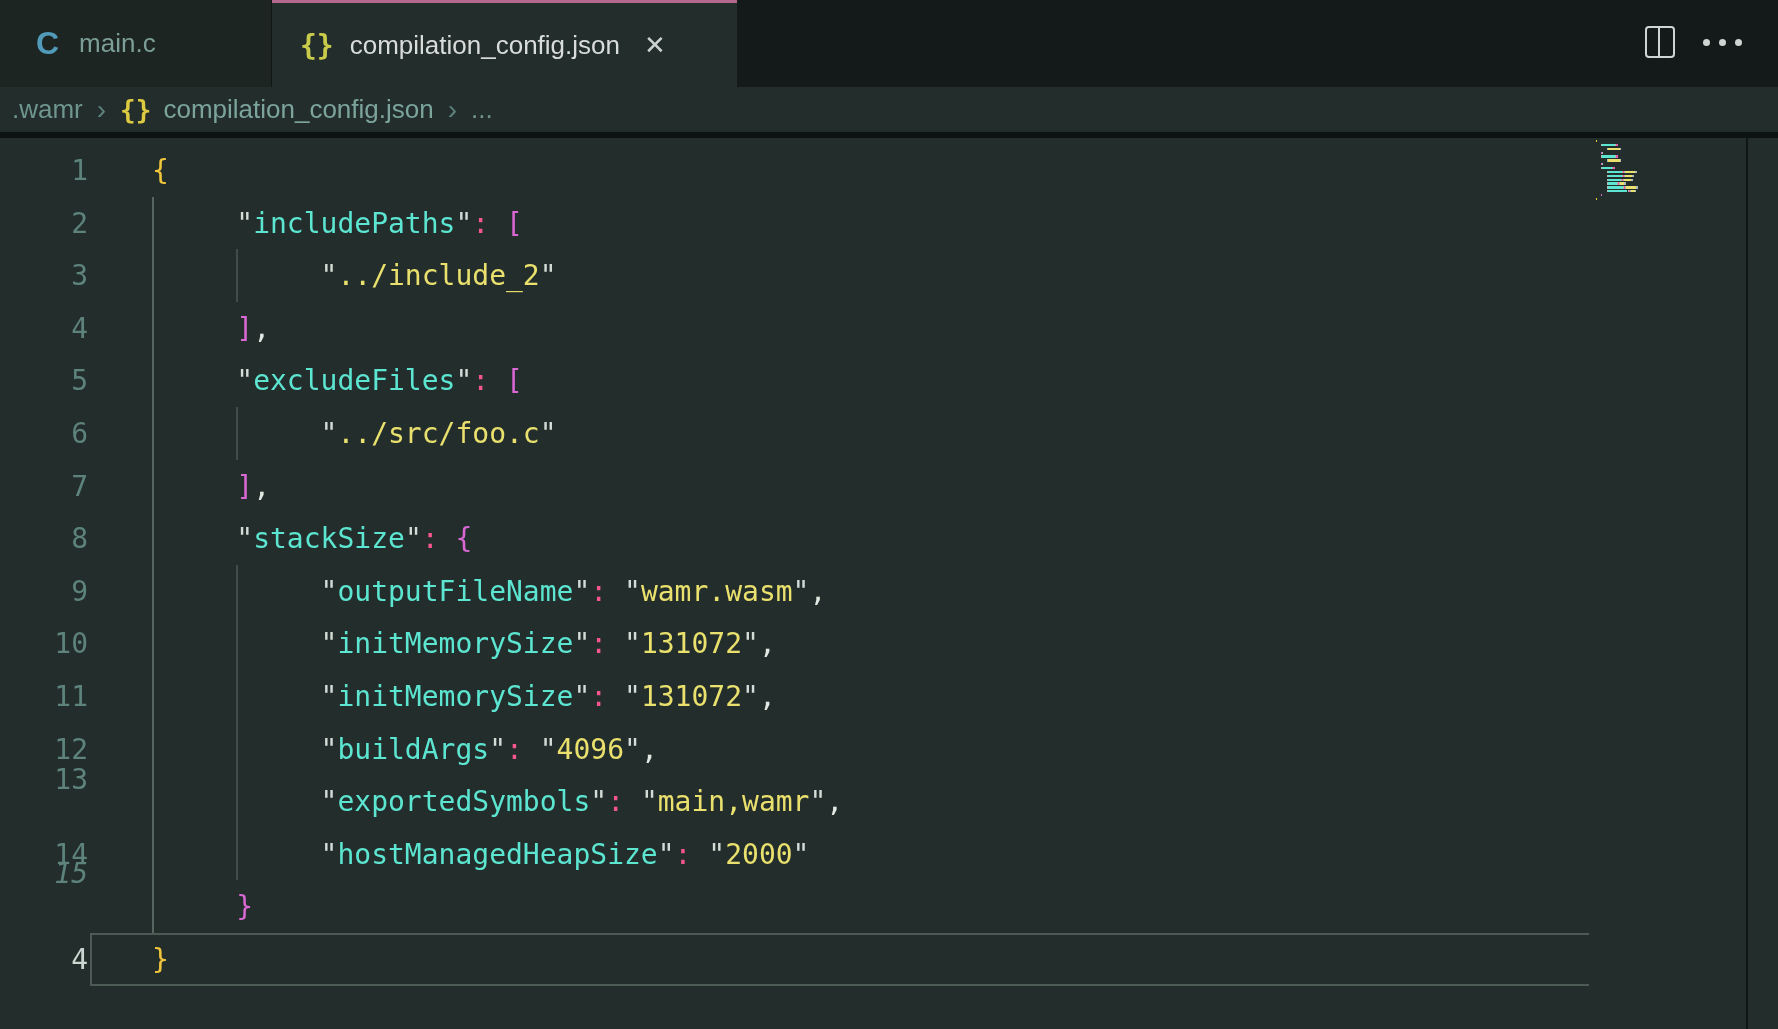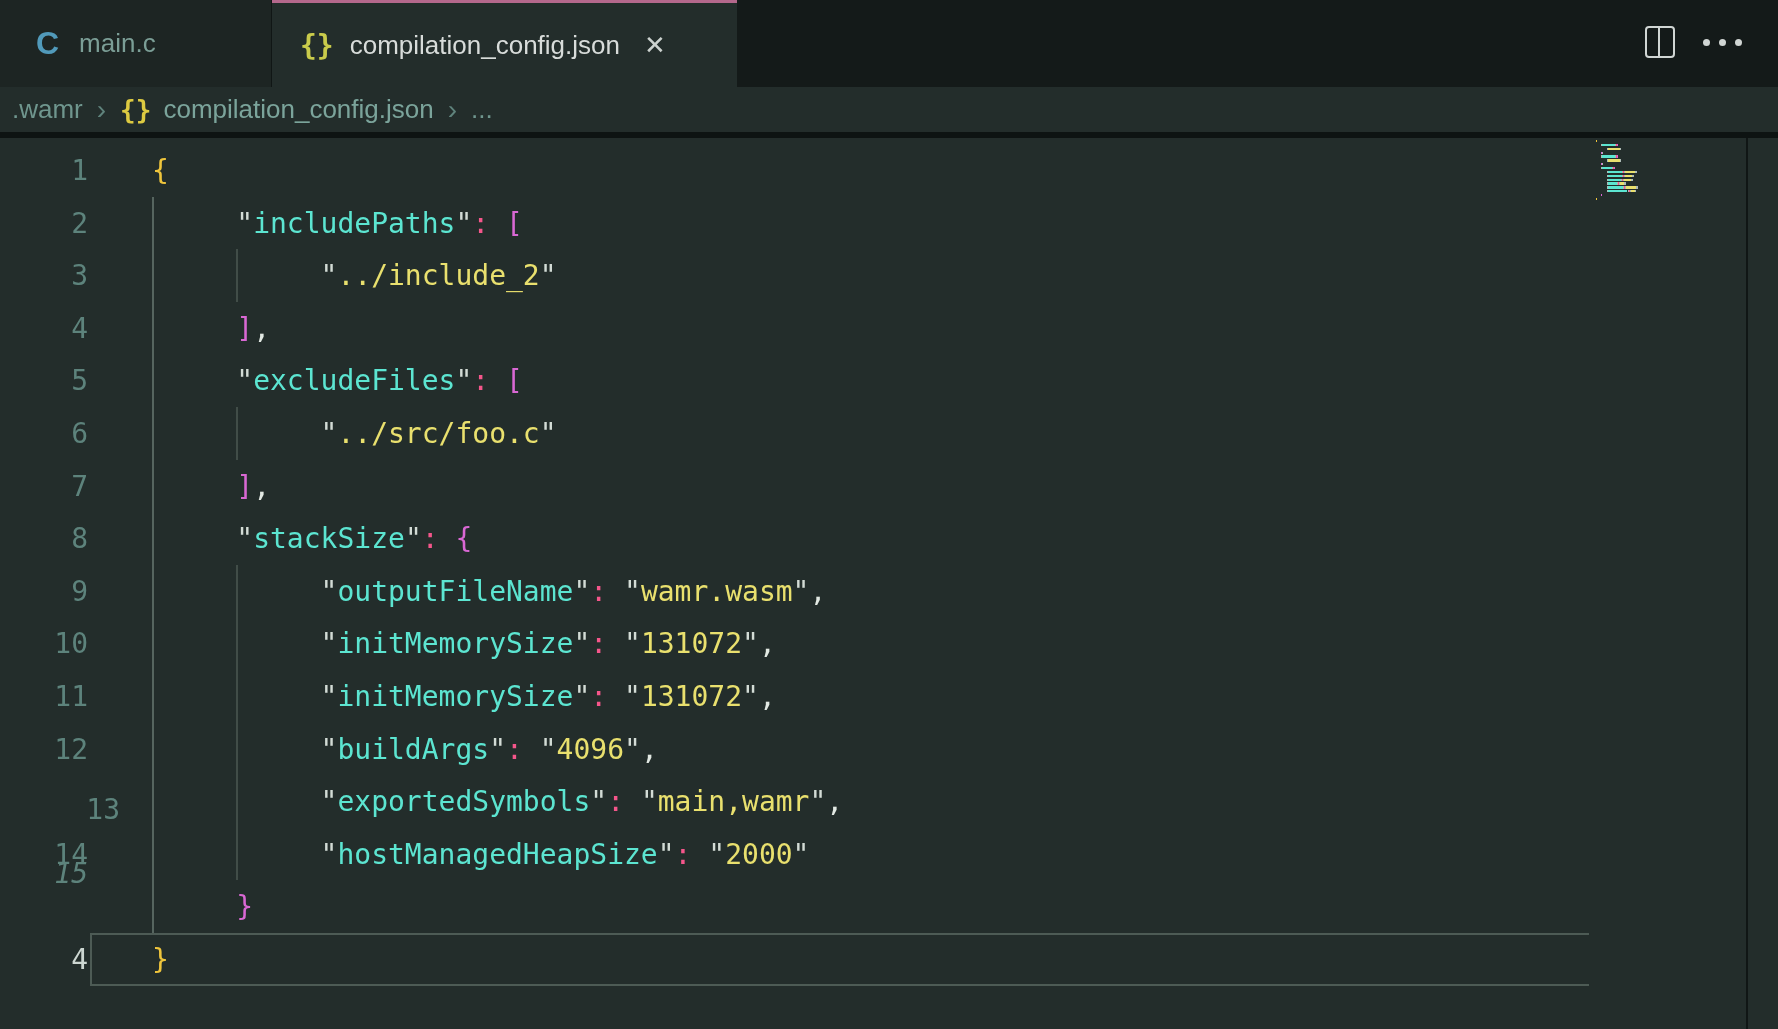--- a/index.html
+++ b/index.html
@@ -107,21 +107,21 @@
     <div class="guide" style="left: 236.3px; top: 426.8px; height: 52.6px;"></div>
     <div class="line-number" style="top: 479.4px;">10</div>
     <div class="code-line" style="top: 479.4px;"><span class="tk-ws">          </span><span class="tk-q">"</span><span class="tk-key">initMemorySize</span><span class="tk-q">"</span><span class="tk-colon">:</span><span class="tk-ws"> </span><span class="tk-q">"</span><span class="tk-str">131072</span><span class="tk-q">"</span><span class="tk-punc">,</span></div>
     <div class="guide" style="left: 236.3px; top: 479.4px; height: 52.6px;"></div>
     <div class="line-number" style="top: 532px;">11</div>
     <div class="code-line" style="top: 532px;"><span class="tk-ws">          </span><span class="tk-q">"</span><span class="tk-key">initMemorySize</span><span class="tk-q">"</span><span class="tk-colon">:</span><span class="tk-ws"> </span><span class="tk-q">"</span><span class="tk-str">131072</span><span class="tk-q">"</span><span class="tk-punc">,</span></div>
     <div class="guide" style="left: 236.3px; top: 532px; height: 52.6px;"></div>
     <div class="line-number" style="top: 584.6px;">12</div>
     <div class="code-line" style="top: 584.6px;"><span class="tk-ws">          </span><span class="tk-q">"</span><span class="tk-key">buildArgs</span><span class="tk-q">"</span><span class="tk-colon">:</span><span class="tk-ws"> </span><span class="tk-q">"</span><span class="tk-str">4096</span><span class="tk-q">"</span><span class="tk-punc">,</span></div>
     <div class="guide" style="left: 236.3px; top: 584.6px; height: 52.6px;"></div>
-    <div class="line-number" style="top: 645px; padding-left: 32px;">13</div>
+    <div class="line-number" style="top: 615px;">13</div>
     <div class="code-line" style="top: 637.2px;"><span class="tk-ws">          </span><span class="tk-q">"</span><span class="tk-key">exportedSymbols</span><span class="tk-q">"</span><span class="tk-colon">:</span><span class="tk-ws"> </span><span class="tk-q">"</span><span class="tk-str">main,wamr</span><span class="tk-q">"</span><span class="tk-punc">,</span></div>
     <div class="guide" style="left: 236.3px; top: 637.2px; height: 52.6px;"></div>
     <div class="line-number" style="top: 689.8px;">14</div>
     <div class="code-line" style="top: 689.8px;"><span class="tk-ws">          </span><span class="tk-q">"</span><span class="tk-key">hostManagedHeapSize</span><span class="tk-q">"</span><span class="tk-colon">:</span><span class="tk-ws"> </span><span class="tk-q">"</span><span class="tk-str">2000</span><span class="tk-q">"</span></div>
     <div class="guide" style="left: 236.3px; top: 689.8px; height: 52.6px;"></div>
     <div class="line-number" style="top: 709px; font-style: italic;">15</div>
     <div class="code-line" style="top: 742.4px;"><span class="tk-ws">     </span><span class="tk-b2">}</span></div>
     <div class="line-number active" style="top: 795px;">4</div>
     <div class="code-line" style="top: 795px;"><span class="tk-b1">}</span></div>
     <div class="guide active-guide" style="left: 152px; top: 58.6px; height: 736.4px;"></div>

